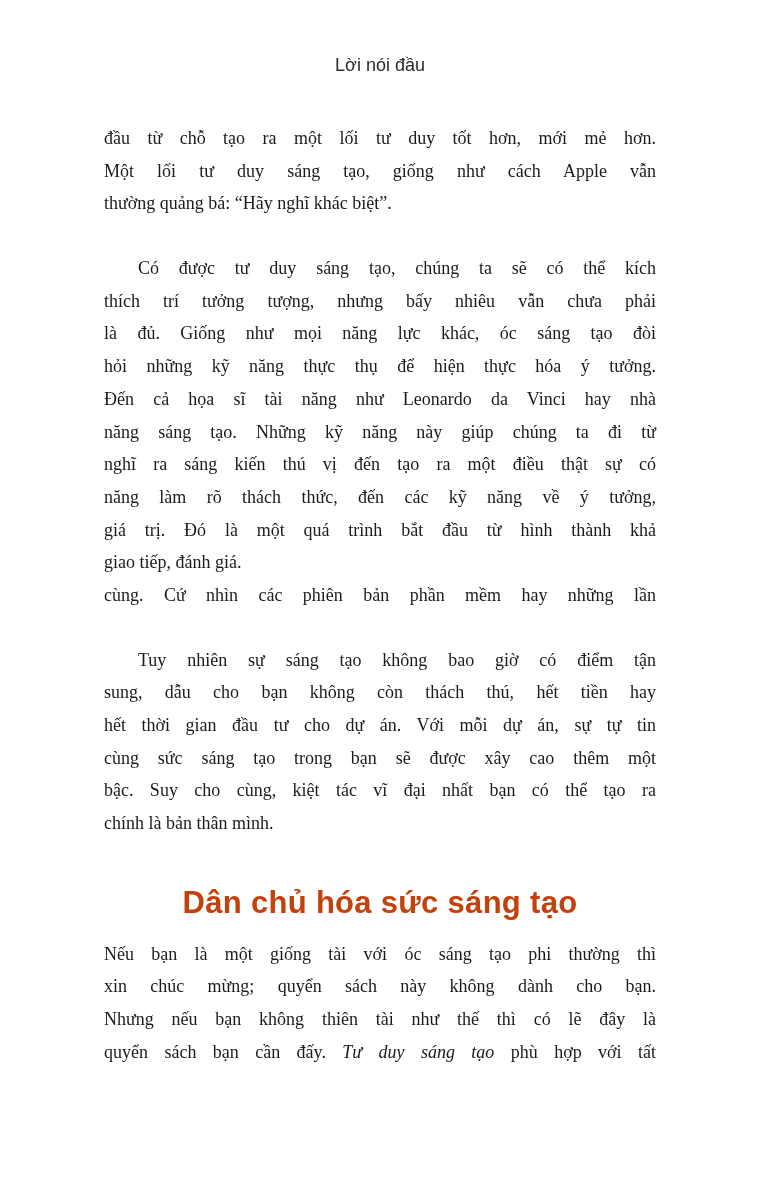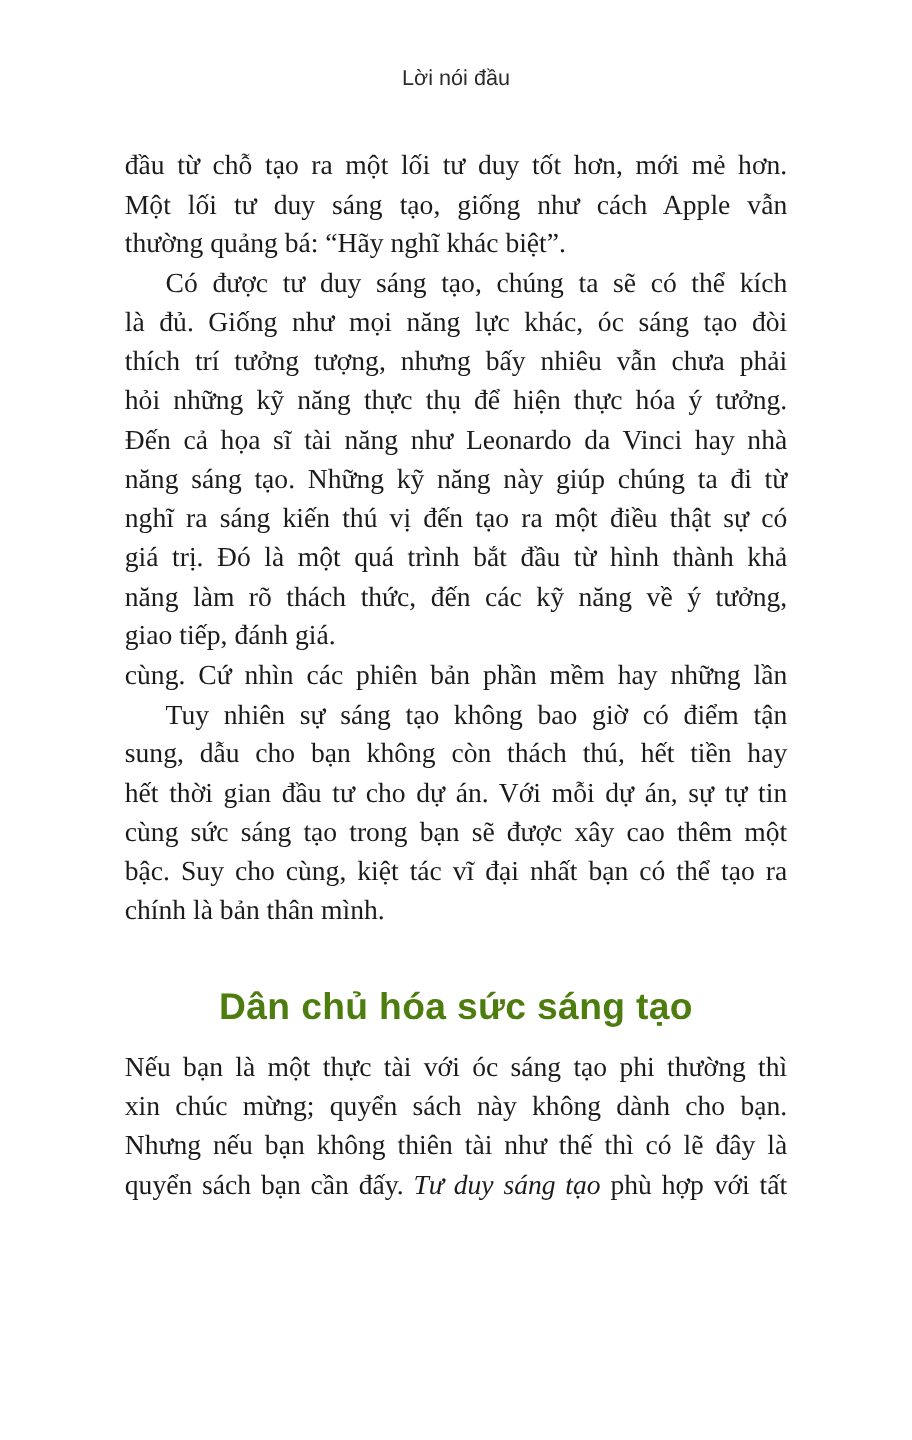--- a/index.html
+++ b/index.html
@@ -26,50 +26,51 @@
     color: #2b2b2b;
   }
   .body-block {
     position: absolute;
     top: 122px;
     left: 104px;
     width: 552px;
     color: #1b1b1b;
   }
   .line {
-    font-size: 23px;
+    font-size: 18px;
     line-height: 32.7px;
     height: 32.7px;
     text-align: justify;
     text-align-last: justify;
     -moz-text-align-last: justify;
     white-space: normal;
   }
   .line.left {
     text-align: center;
     text-align-last: left;
     -moz-text-align-last: left;
   }
   .line.indent {
     text-indent: 34px;
+    margin-top: 32px;
   }
   .line i {
     font-style: italic;
   }
   .heading {
     margin-top: 45px;
     margin-bottom: 17px;
     text-align: center;
     text-align-last: center;
     -moz-text-align-last: center;
     font-family: "Liberation Sans", sans-serif;
     font-weight: bold;
     font-size: 31px;
     line-height: 36px;
-    color: #4d7c0f;
+    color: #c2410c;
     letter-spacing: 0.3px;
   }
   .page-number {
     position: absolute;
     top: 1126px;
     left: 0;
     right: 0;
     text-align: center;
     font-family: "Liberation Sans", sans-serif;
     font-size: 14px;
@@ -80,37 +81,37 @@
 <body>
 
 <div class="page">
   <div class="running-head">Lời nói đầu</div>
 
   <div class="body-block">
       <div class="line">đầu từ chỗ tạo ra một lối tư duy tốt hơn, mới mẻ hơn.</div>
       <div class="line">Một lối tư duy sáng tạo, giống như cách Apple vẫn</div>
       <div class="line left">thường quảng bá: “Hãy nghĩ khác biệt”.</div>
       <div class="line indent">Có được tư duy sáng tạo, chúng ta sẽ có thể kích</div>
+      <div class="line">thích trí tưởng tượng, nhưng bấy nhiêu vẫn chưa phải</div>
       <div class="line">là đủ. Giống như mọi năng lực khác, óc sáng tạo đòi</div>
-      <div class="line">thích trí tưởng tượng, nhưng bấy nhiêu vẫn chưa phải</div>
       <div class="line">hỏi những kỹ năng thực thụ để hiện thực hóa ý tưởng.</div>
       <div class="line">Đến cả họa sĩ tài năng như Leonardo da Vinci hay nhà</div>
       <div class="line">năng sáng tạo. Những kỹ năng này giúp chúng ta đi từ</div>
       <div class="line">nghĩ ra sáng kiến thú vị đến tạo ra một điều thật sự có</div>
+      <div class="line">năng làm rõ thách thức, đến các kỹ năng về ý tưởng,</div>
       <div class="line">giá trị. Đó là một quá trình bắt đầu từ hình thành khả</div>
-      <div class="line">năng làm rõ thách thức, đến các kỹ năng về ý tưởng,</div>
       <div class="line left">giao tiếp, đánh giá.</div>
       <div class="line">cùng. Cứ nhìn các phiên bản phần mềm hay những lần</div>
       <div class="line indent">Tuy nhiên sự sáng tạo không bao giờ có điểm tận</div>
       <div class="line">sung, dẫu cho bạn không còn thách thú, hết tiền hay</div>
       <div class="line">hết thời gian đầu tư cho dự án. Với mỗi dự án, sự tự tin</div>
       <div class="line">cùng sức sáng tạo trong bạn sẽ được xây cao thêm một</div>
       <div class="line">bậc. Suy cho cùng, kiệt tác vĩ đại nhất bạn có thể tạo ra</div>
       <div class="line left">chính là bản thân mình.</div>
       <div class="heading">Dân chủ hóa sức sáng tạo</div>
-      <div class="line">Nếu bạn là một thực tài với óc sáng tạo phi thường thì</div>
+      <div class="line">Nếu bạn là một giống tài với óc sáng tạo phi thường thì</div>
       <div class="line">xin chúc mừng; quyển sách này không dành cho bạn.</div>
       <div class="line">Nhưng nếu bạn không thiên tài như thế thì có lẽ đây là</div>
       <div class="line"><span>quyển sách bạn cần đấy. </span><i>Tư duy sáng tạo</i><span> phù hợp với tất</span></div>
     </div>
 
   <div class="page-number">x</div>
 </div>
 
 </body></html>

